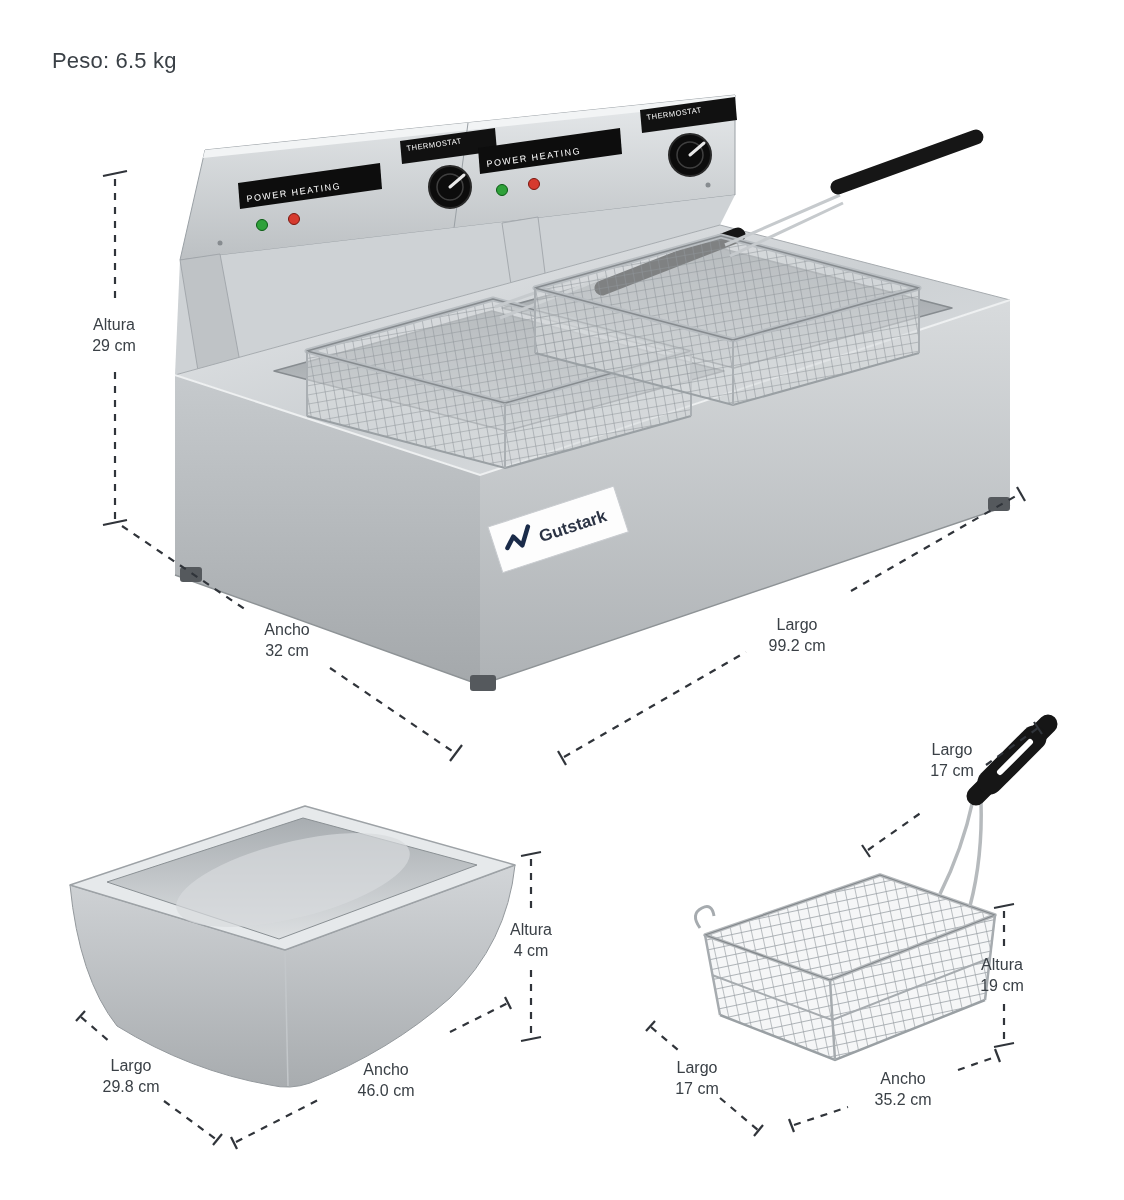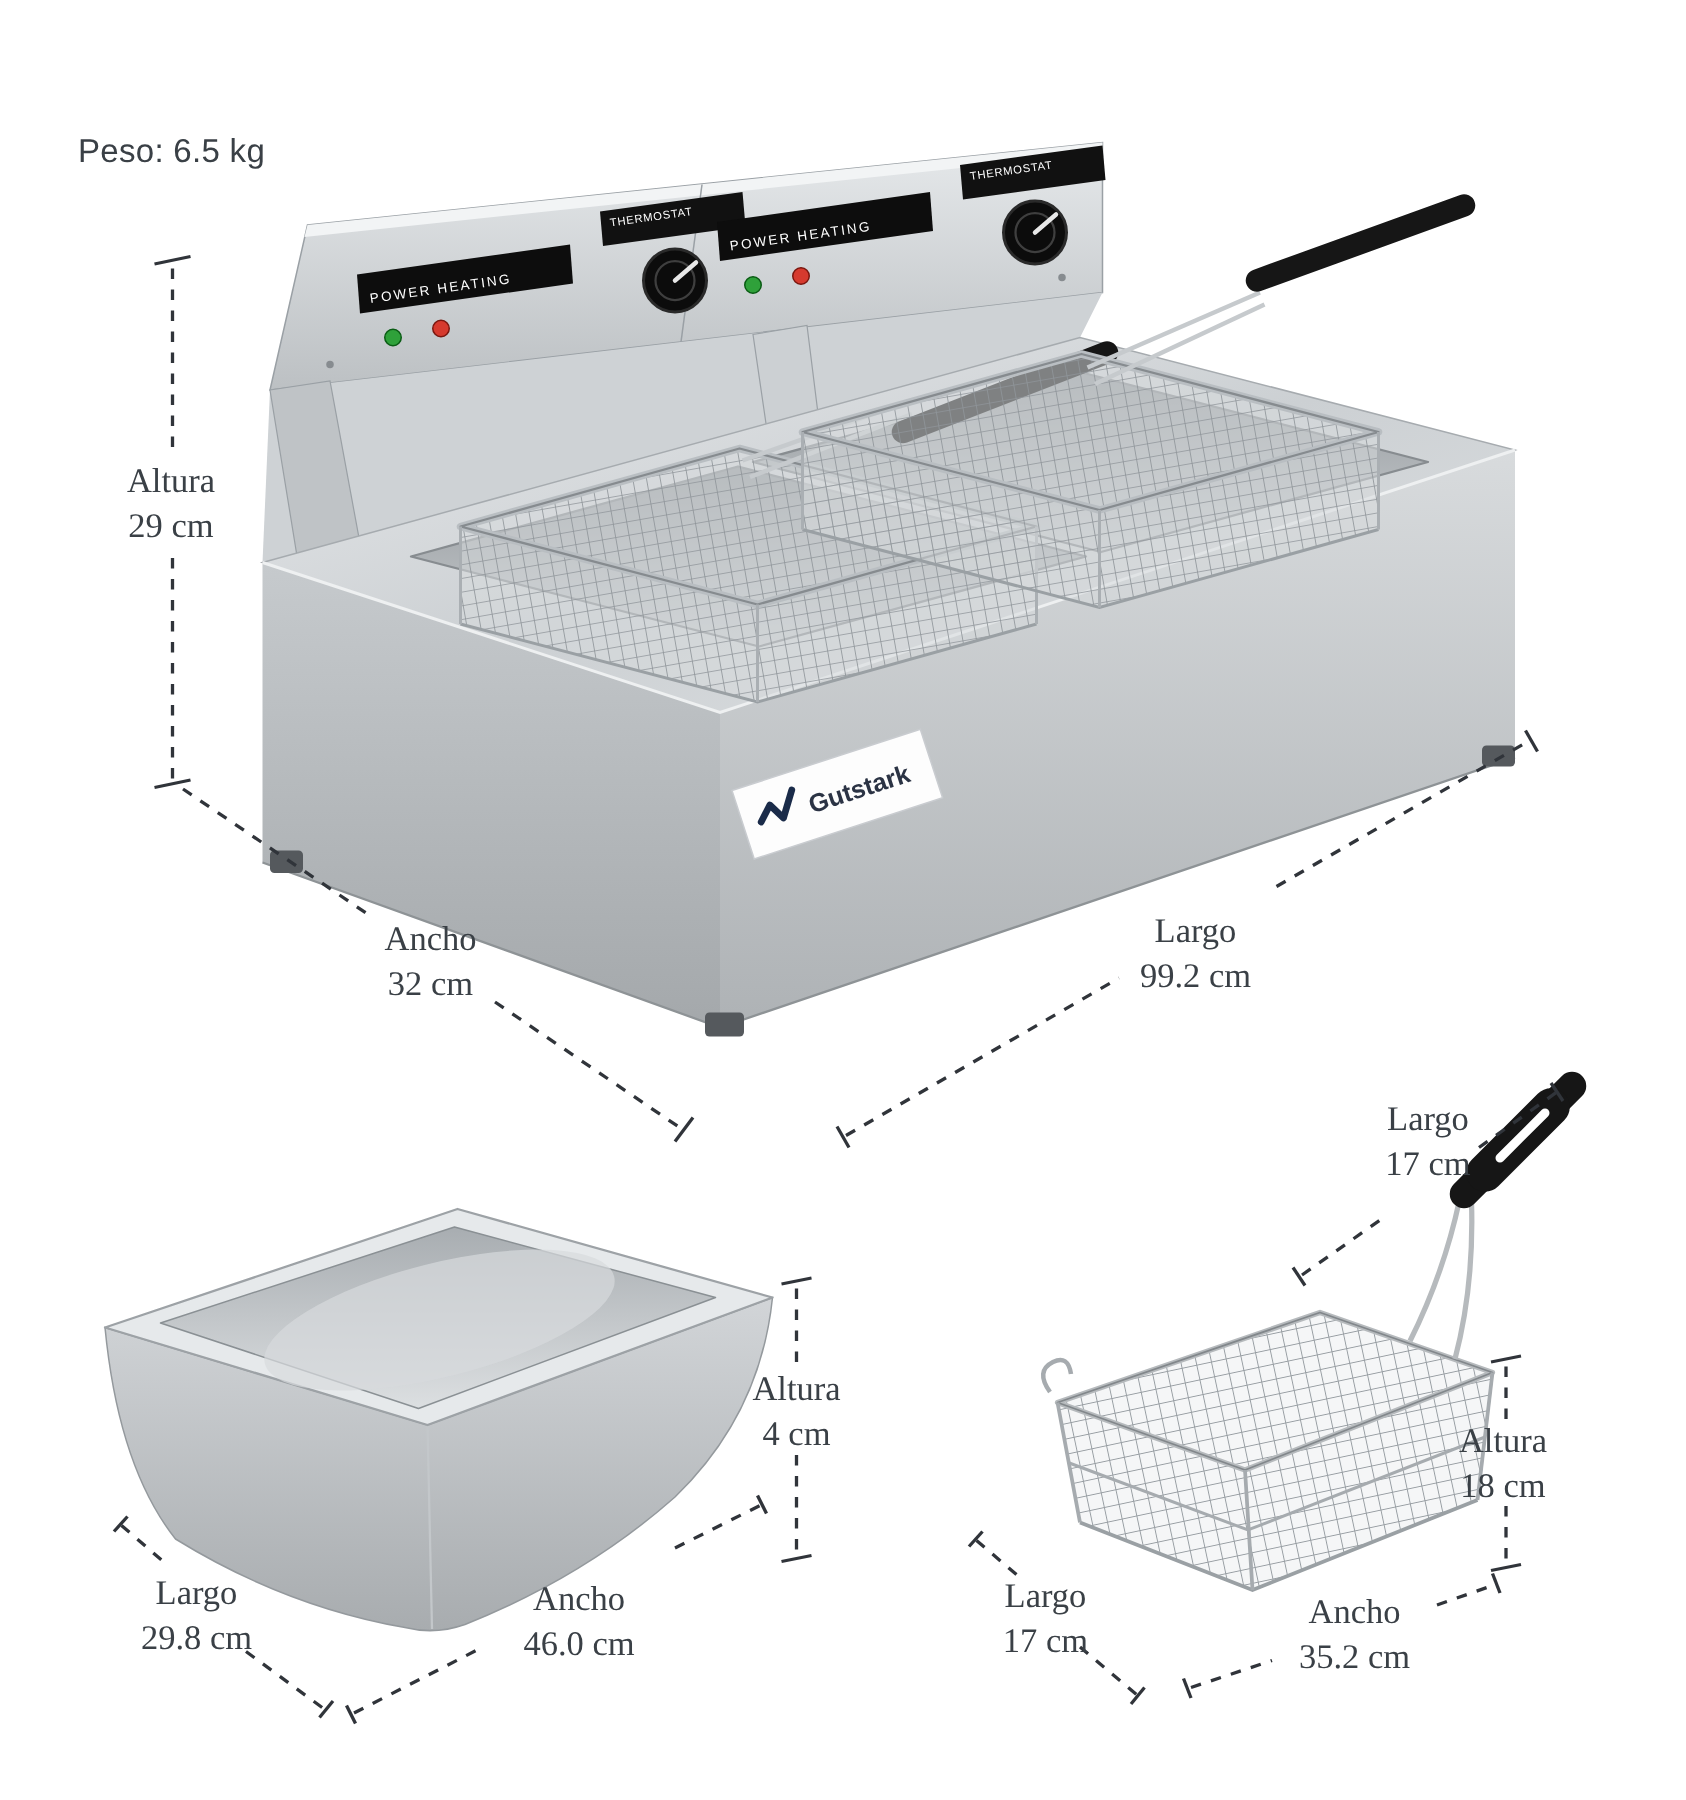--- a/index.html
+++ b/index.html
@@ -2,26 +2,26 @@
 <html><head>
 <meta charset="utf-8">
 <style>
   html,body { margin:0; padding:0; background:#ffffff; }
   .page {
     position:relative; width:1124px; height:1200px; background:#ffffff;
     font-family:"Liberation Sans", sans-serif; overflow:hidden;
   }
   .weight {
     position:absolute; left:52px; top:48px;
-    font-size:22px; font-weight:500; color:#3a4046; letter-spacing:.2px;margin-top:40px;
+    font-size:22px; font-weight:500; color:#3a4046; letter-spacing:.2px;
   }
   .dim {
     position:absolute; transform:translate(-50%,-50%);
-    text-align:center; color:#3a4046; font-size:23px; line-height:1.3;
-    font-weight:500; white-space:nowrap;font-family:Liberation Serif, serif;
+    text-align:center; color:#3a4046; font-size:16px; line-height:1.3;
+    font-weight:500; white-space:nowrap;
   }
   .art { position:absolute; }
   .overlay { position:absolute; left:0; top:0; pointer-events:none; }
   .overlay line { stroke:#30343a; stroke-width:2.2; }
   .overlay line.dash { stroke-dasharray:7 7; }
 </style>
 </head>
 <body>
 
 <div class="page">
@@ -280,21 +280,21 @@
     <div>Ancho</div>
     <div>46.0 cm</div>
   </div>
 
   <div class="dim" style="left:952px; top:761px;">
     <div>Largo</div>
     <div>17 cm</div>
   </div>
   <div class="dim" style="left:1002px; top:976px;">
     <div>Altura</div>
-    <div>18 cm</div>
+    <div>19 cm</div>
   </div>
   <div class="dim" style="left:697px; top:1079px;">
     <div>Largo</div>
     <div>17 cm</div>
   </div>
   <div class="dim" style="left:903px; top:1090px;">
     <div>Ancho</div>
     <div>35.2 cm</div>
   </div>
 

